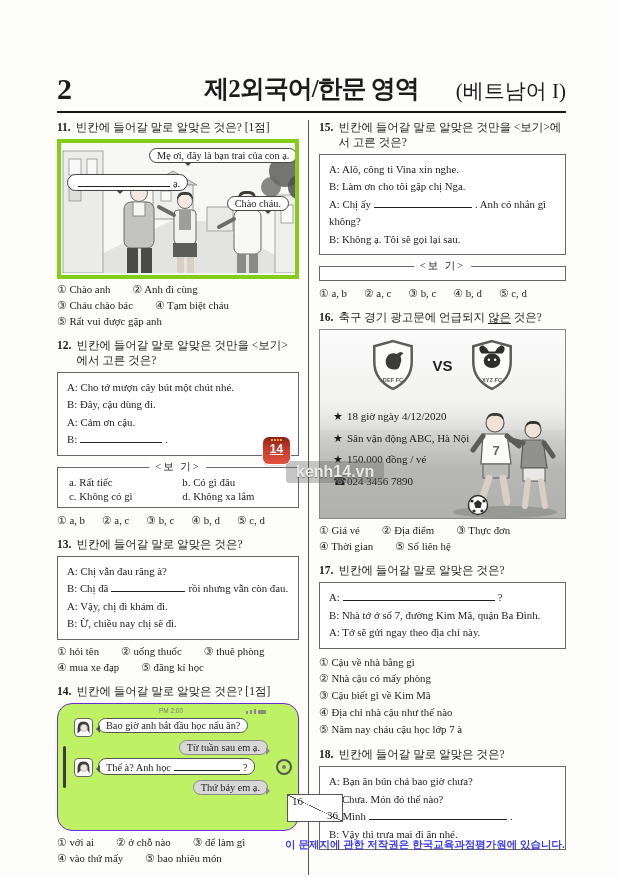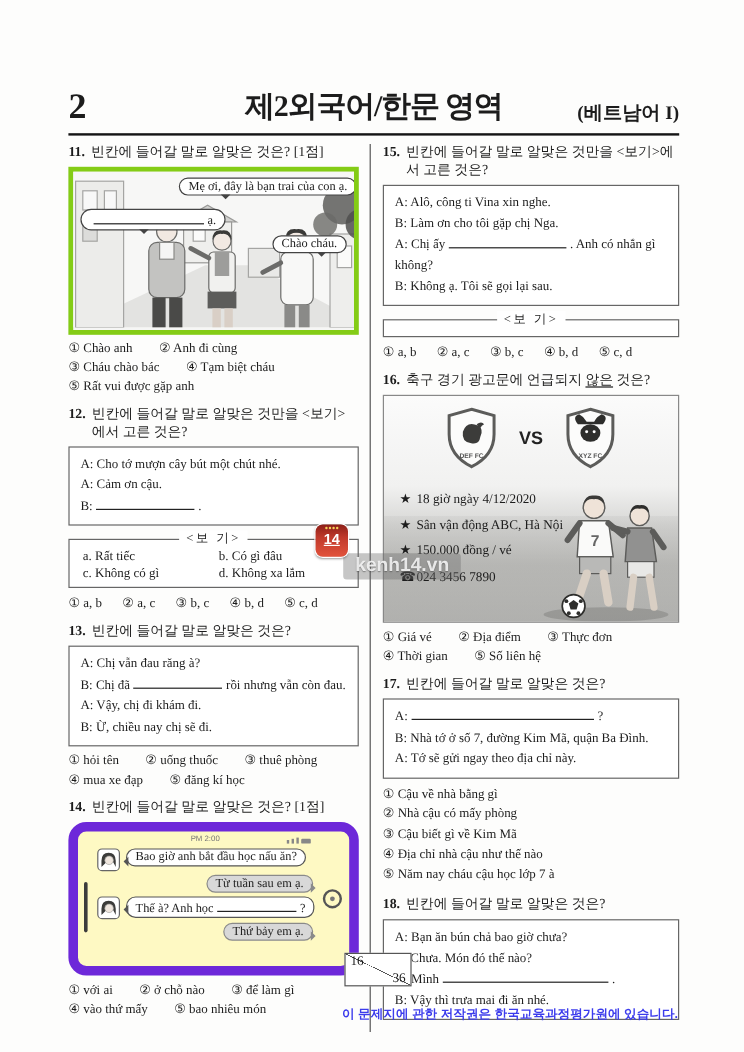--- a/index.html
+++ b/index.html
@@ -8,21 +8,21 @@
     position:relative; width:620px; height:877px; margin:0 auto;
     background:#fdfdfc; overflow:hidden;
     font-family:"Liberation Serif","DejaVu Serif",serif; color:#1c1c1c;
   }
   .content { position:absolute; left:57px; top:74px; width:509px; }
 
   
   .hdr { position:relative; height:32px; }
   .hdr-num { position:absolute; left:0; bottom:0; font-size:30px; font-weight:bold; }
   .hdr-title { position:absolute; left:50%; transform:translateX(-50%); bottom:1px; font-size:25px; font-weight:bold; letter-spacing:-1px; white-space:nowrap; }
-  .hdr-subject { position:absolute; right:0; bottom:1px; font-size:16px; font-weight:bold; white-space:nowrap; }
+  .hdr-subject { position:absolute; right:0; bottom:1px; font-size:21px; font-weight:normal; white-space:nowrap; }
   .hdr-rule { border-top:2px solid #151515; margin-top:5px; }
 
   
   .cols { display:flex; margin-top:7px; }
   .col-l { width:252px; padding-right:9px; border-right:1px solid #555; min-height:692px; }
   .col-r { width:257px; padding-left:10px; }
 
   .q { margin-bottom:10px; }
   .q-stem { display:flex; gap:5px; font-size:11.5px; line-height:1.3; margin-bottom:4px; }
   .q-num { font-weight:bold; }
@@ -45,21 +45,21 @@
   .bub { position:absolute; background:#fff; border:1px solid #444; border-radius:9px; padding:1px 7px; font-size:10.3px; white-space:nowrap; z-index:3; }
   .bub:after { content:""; position:absolute; bottom:-8px; left:24px; border:4px solid transparent; border-top-color:#444; }
   .bub.b1 { top:5px; left:88px; }
   .bub.b1:after { left:34px; }
   .bub.b2 { top:31px; left:6px; }
   .bub.b2:after { left:48px; }
   .bub.b3 { top:53px; right:6px; }
   .bub.b3:after { left:auto; right:16px; }
 
   
-  .phone { position:relative; border:8px solid #6d28d9; border-radius:15px; height:128px; margin:3px 0 5px; background:#fef9c3; padding:3px 30px 4px 16px; }
+  .phone { position:relative; border:1px solid #6d28d9; border-radius:15px; height:128px; margin:3px 0 5px; background:#bef264; padding:3px 30px 4px 16px; }
   .ph-side { position:absolute; left:5px; top:42px; width:3px; height:42px; background:#3c3c3c; border-radius:2px; }
   .ph-home { position:absolute; right:6px; top:50%; transform:translateY(-50%); width:16px; height:16px; border:2px solid #555; border-radius:50%; }
   .ph-home:after { content:""; position:absolute; left:4px; top:4px; width:4px; height:4px; background:#777; border-radius:50%; }
   .ph-status { position:relative; height:9px; margin-bottom:2px; }
   .ph-time { position:absolute; left:50%; transform:translateX(-50%); top:0; font-size:6.5px; color:#777; font-family:"Liberation Sans",sans-serif; }
   .ph-icons { position:absolute; right:2px; top:2px; display:flex; gap:2px; align-items:flex-end; }
   .ph-icons i { display:block; background:#888; }
   .sig1{width:2px;height:3px;} .sig2{width:2px;height:4px;} .sig3{width:2px;height:5px;} .batt{width:8px;height:4px;border-radius:1px;}
   .chat-row { display:flex; align-items:flex-start; margin-bottom:3px; }
   .chat-row.right { justify-content:flex-end; }
@@ -176,20 +176,21 @@
             </div>
         </div>
 
         <div class="q">
           <div class="q-stem">
               <span class="q-num">12.</span>
               <span>빈칸에 들어갈 말로 알맞은 것만을 &lt;보기&gt;에서 고른 것은?</span>
             </div>
           <div class="dlg">
             <div>A: Cho tớ mượn cây bút một chút nhé.</div>
+            <div>B: Đây, cậu dùng đi.</div>
             <div>A: Cảm ơn cậu.</div>
             <div><span>B:</span><span class="blank" style="width:82px"></span><span>.</span></div>
           </div>
           <div class="boki">
             <div class="boki-label">&lt;보 기&gt;</div>
             <div class="boki-grid">
               <span>a. Rất tiếc</span>
               <span>b. Có gì đâu</span>
               <span>c. Không có gì</span>
               <span>d. Không xa lắm</span>

